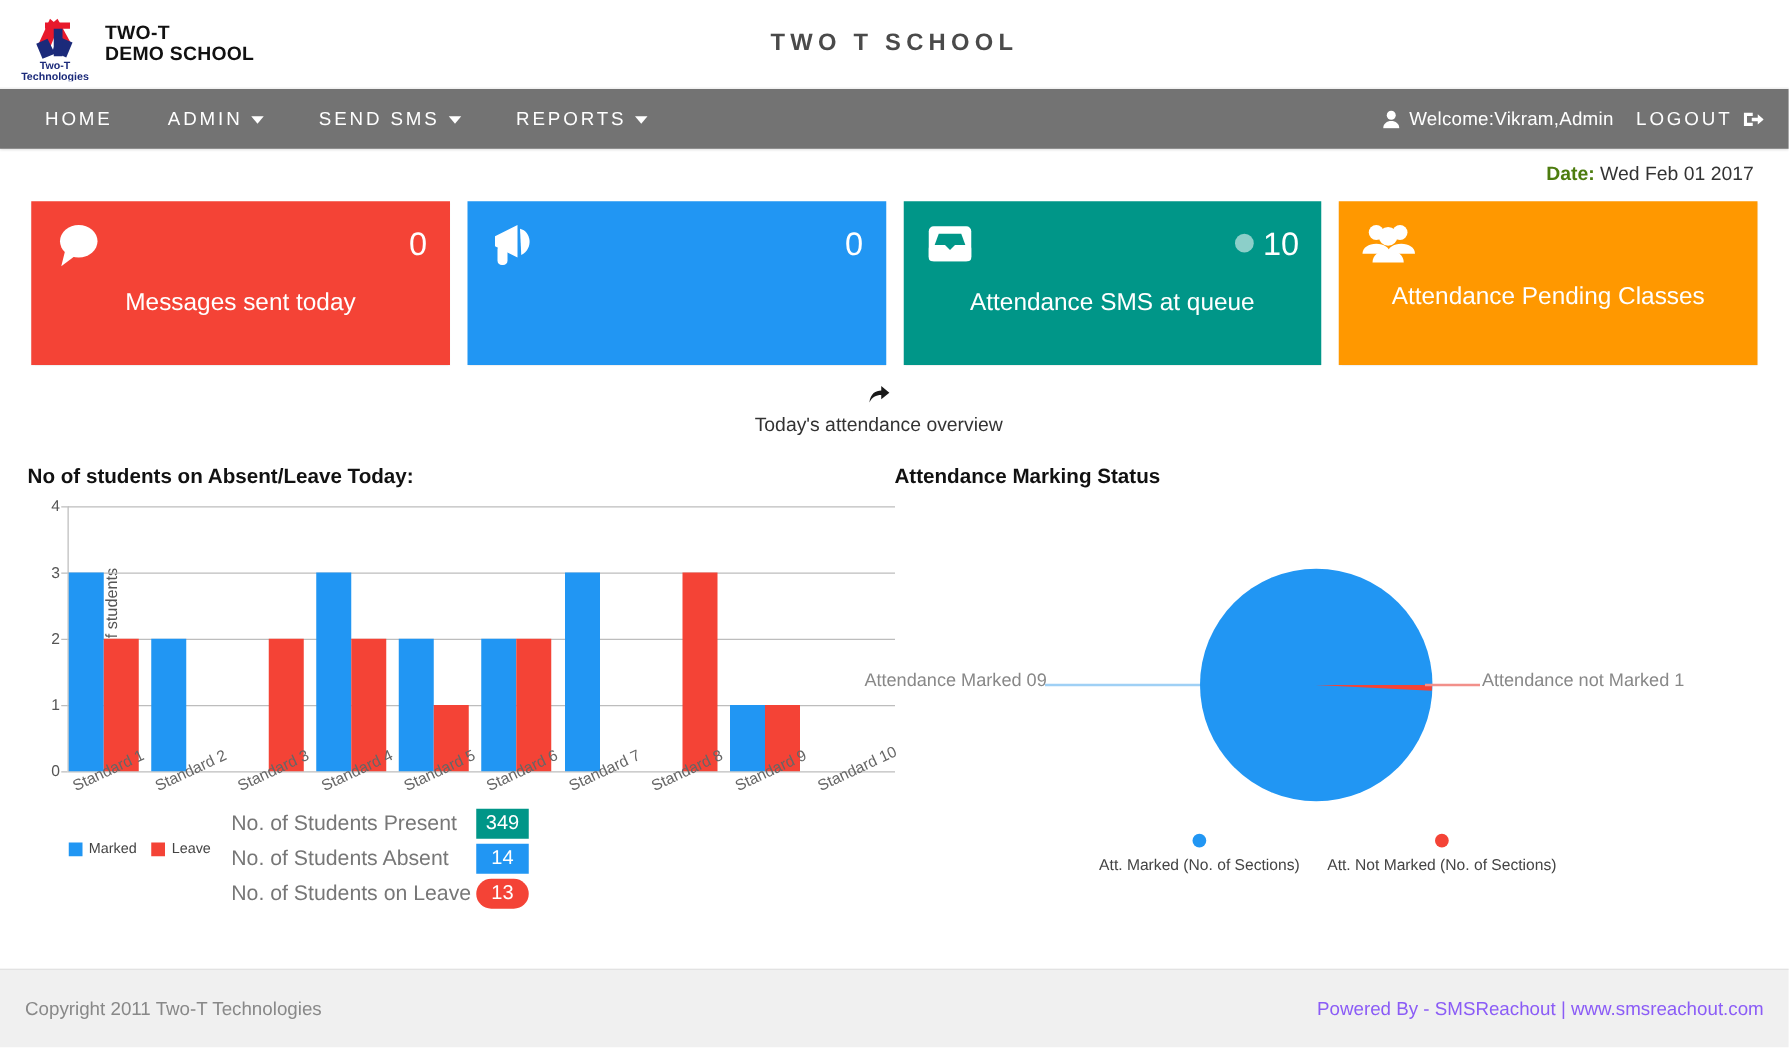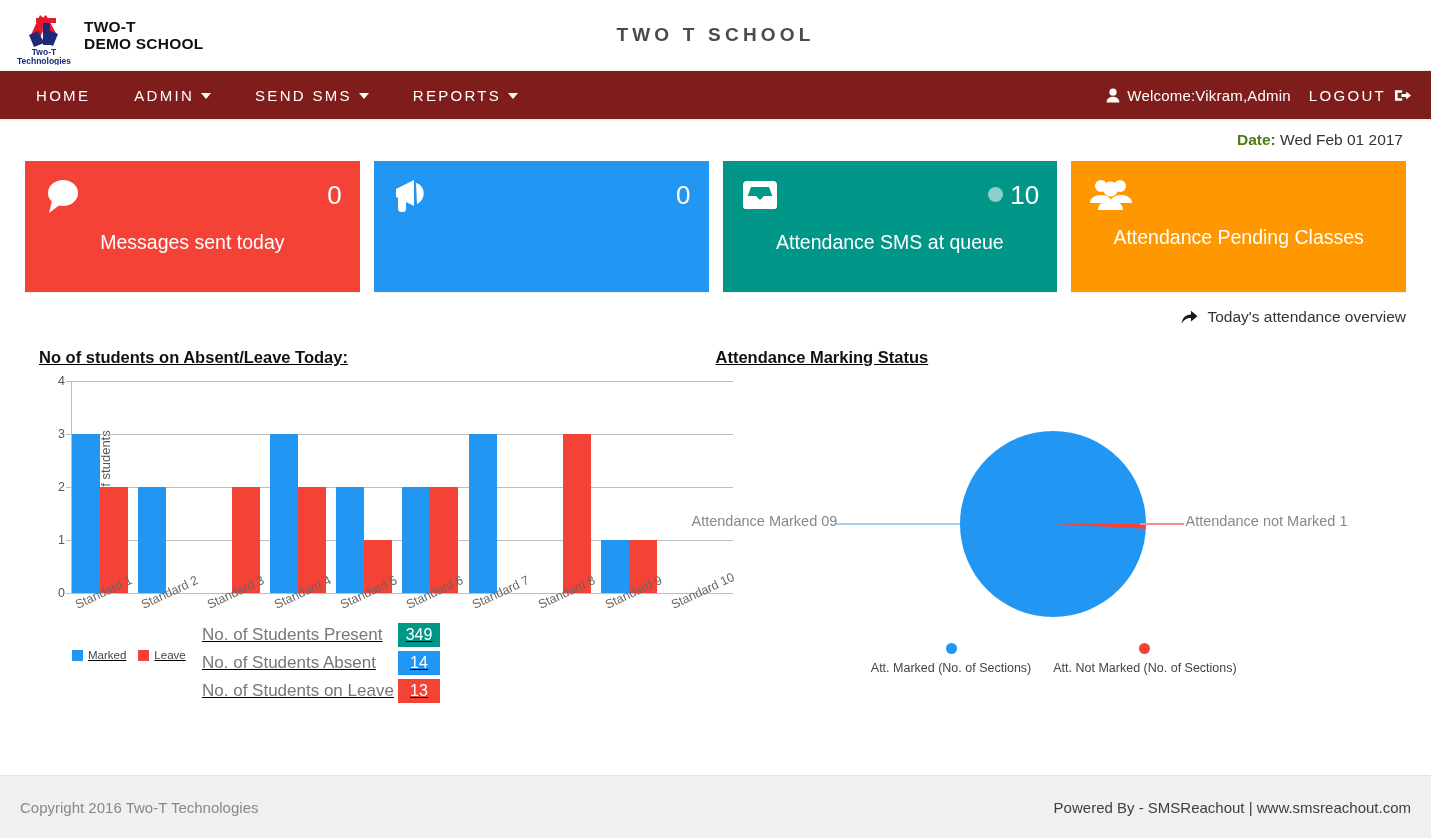--- a/index.html
+++ b/index.html
@@ -39,21 +39,21 @@
     font-size:19px;
     letter-spacing:4.2px;
     color:#4a4a4a;
     font-weight:700;
     pointer-events:none;
   }
 
   
   .navbar {
     height:48px;
-    background:#7f1d1d;
+    background:#737373;
     display:flex;
     align-items:center;
     color:#fff;
     box-shadow:0 1px 2px rgba(0,0,0,.12);
     gap:24px;
   }
   .nav-left { display:flex; align-items:center; padding-left:14px; }
   .nav-item {
     padding:0 22px;
     font-size:15px;
@@ -120,24 +120,25 @@
   .card-blue { background:#2196f3; }
   .card-teal { background:#009688; }
   .card-orange { background:#ff9800; }
 
   .overview-link {
     display:flex; align-items:center; gap:9px;
     font-size:15.5px; color:#333;
     margin:16px 25px 0 0;
     justify-content:flex-end;
     cursor:pointer;
-  }
-
-  
-  .charts { display:flex; padding:0 39px; margin-top:22px;text-decoration:underline; }
+    flex-direction:column;
+  }
+
+  
+  .charts { display:flex; padding:0 22px; margin-top:22px; }
   .chart-col { width:50%; position:relative; }
   .chart-title { font-size:16.5px; font-weight:bold; color:#111; margin-bottom:14px; }
 
   .bar-area { position:relative; width:662px; height:212px; margin-left:32px; }
   .axis-label {
     position:absolute; left:-22px; top:50%;
     transform:translateY(-50%) rotate(-90deg);
     transform-origin:center;
     font-size:13px; color:#555; white-space:nowrap;
   }
@@ -204,21 +205,21 @@
   
   .footer {
     position:absolute; left:0; right:0; bottom:0;
     height:63px; background:#f0f0f0;
     border-top:1px solid #e2e2e2;
     display:flex; align-items:center;
     padding:0 20px;
     font-size:15px; color:#888;
   }
   .footer .right { margin-left:auto; }
-  .footer .right span { color:#404040; }
+  .footer .right span { color:#8b5cf6; }
 </style>
 </head>
 <body>
 
 <div class="topbar">
   <div class="brand">
     <div class="logo-box">
       <svg class="logo-svg" width="58" height="60" viewBox="0 0 58 60">
         <path d="M14 32 L24 10 L31 16 L22 38 Z" fill="#e8192c"></path>
         <path d="M30 10 L41 30 L33 35 L23 16 Z" fill="#e8192c"></path>
@@ -438,21 +439,21 @@
         <div class="count-row">
           <div class="count-label">No. of Students Present</div>
           <div class="count-badge" style="background: rgb(0, 150, 136);">349</div>
         </div>
         <div class="count-row">
           <div class="count-label">No. of Students Absent</div>
           <div class="count-badge" style="background: rgb(33, 150, 243);">14</div>
         </div>
         <div class="count-row">
           <div class="count-label">No. of Students on Leave</div>
-          <div class="count-badge" style="background: rgb(244, 67, 54);">13</div>
+          <div class="count-badge" style="background: rgb(244, 67, 54); border-radius: 12px;">13</div>
         </div>
       </div>
   </div>
 
   <div class="chart-col">
     <div class="chart-title">Attendance Marking Status</div>
 
     <div class="pie-wrap">
       <div class="leader" style="left:120px; top:142px; width:124px; background:#9fd0f5;"></div>
       <div class="pie-label" style="left:-24px; top:132px;">Attendance Marked 09</div>
@@ -472,19 +473,19 @@
         <span class="plg">
           <span class="plg-dot" style="background:#f44336"></span>
           <span>Att. Not Marked (No. of Sections)</span>
         </span>
       </div>
     </div>
   </div>
 </div>
 
 <div class="footer">
-  <span>Copyright 2016 Two-T Technologies</span>
+  <span>Copyright 2011 Two-T Technologies</span>
   <span class="right">
     <span>Powered By - SMSReachout</span>
     <span>|</span>
     <span>www.smsreachout.com</span>
   </span>
 </div>
 
 </body></html>

